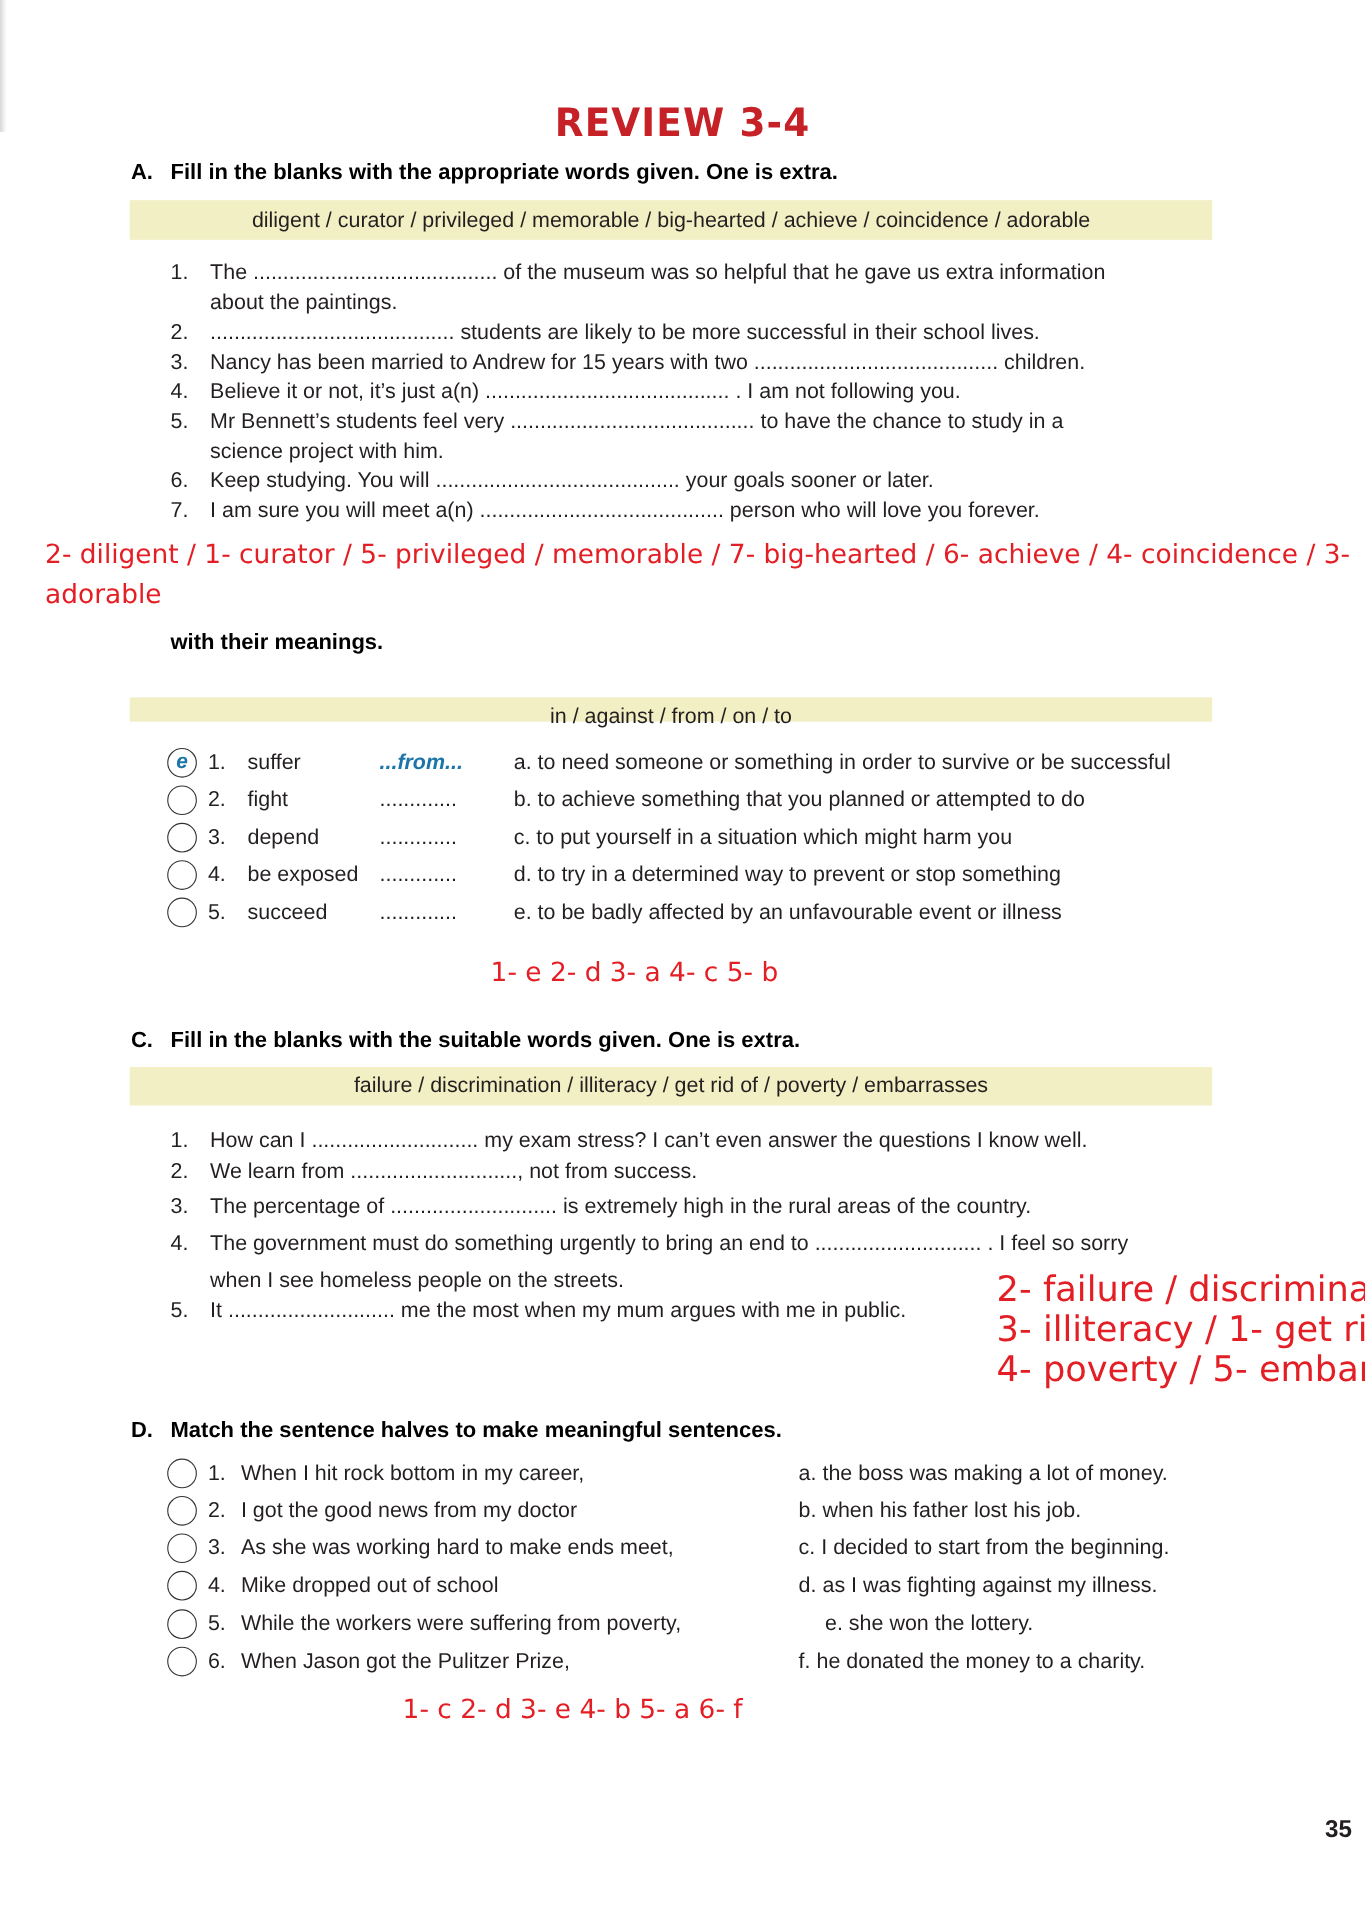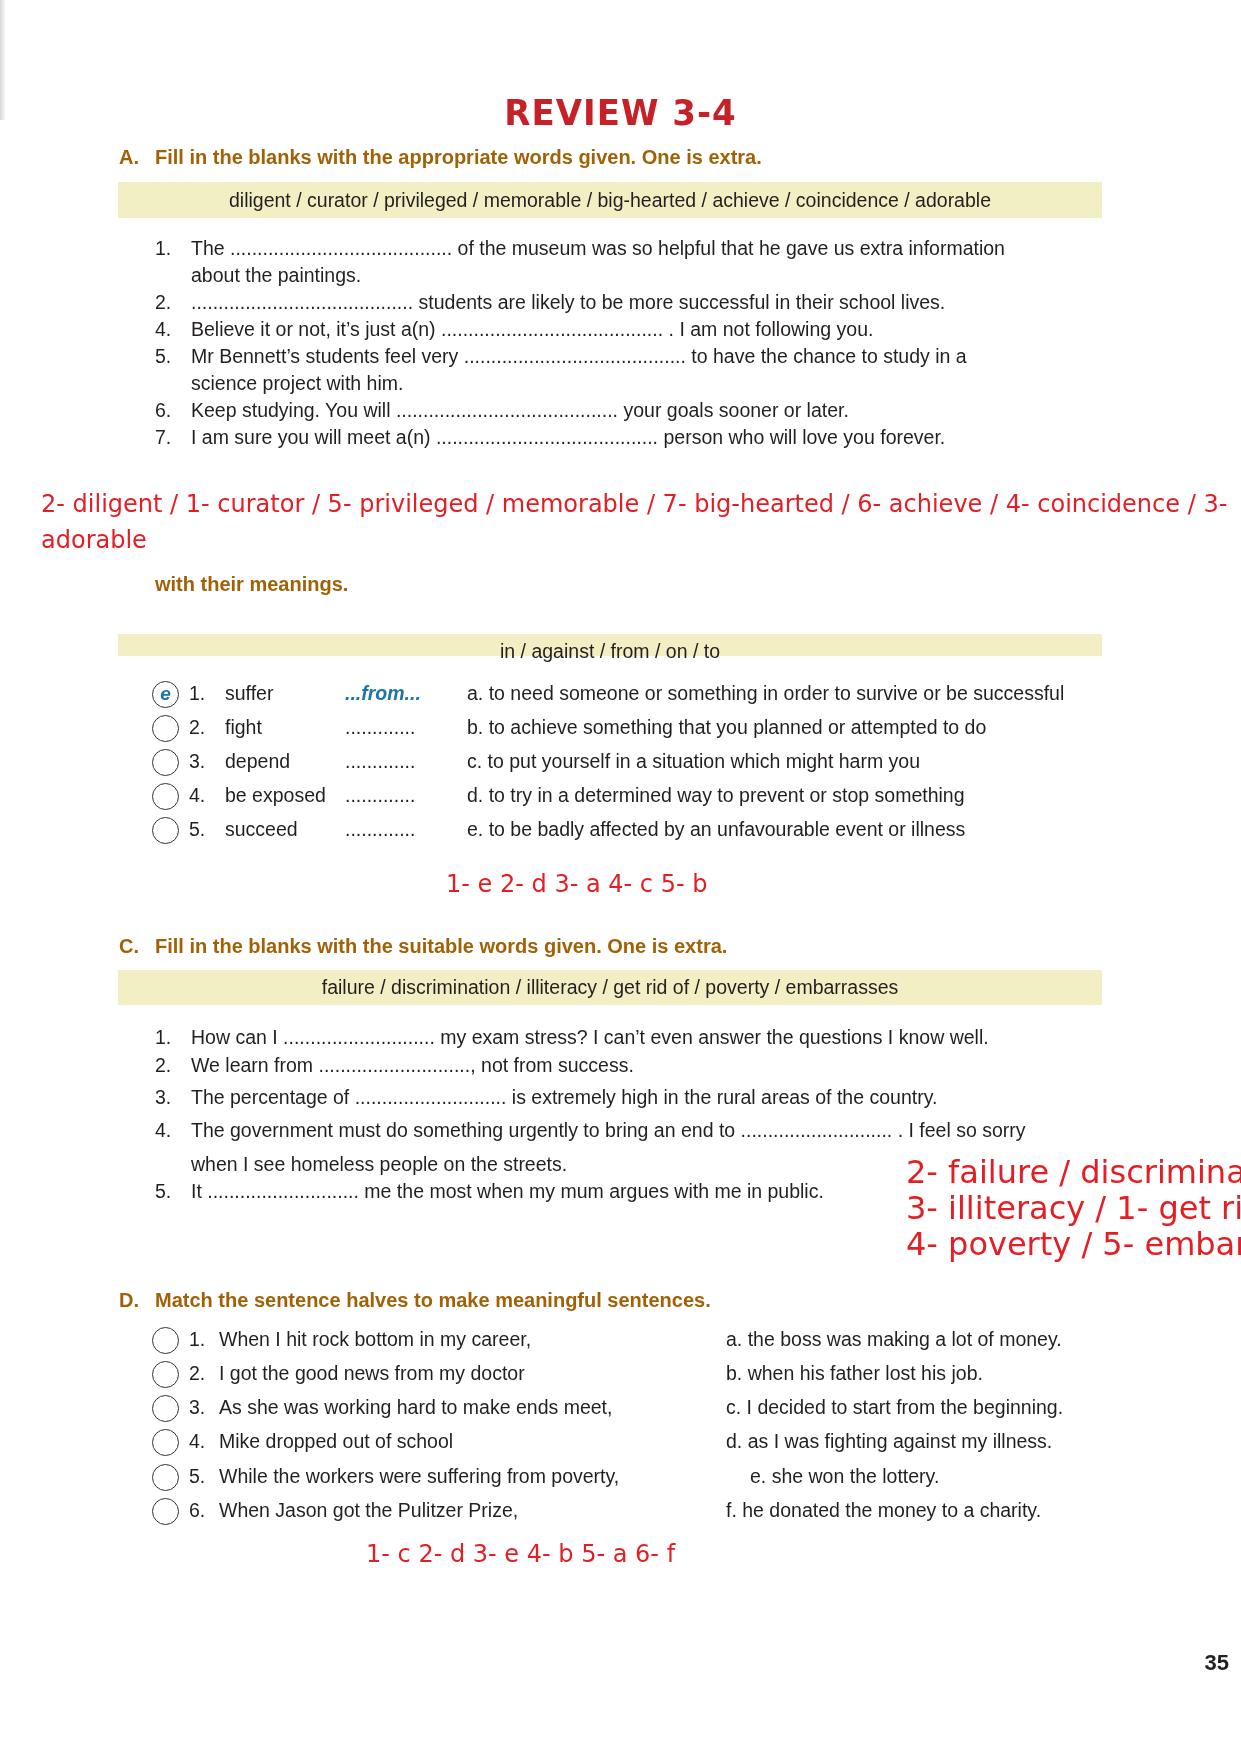--- a/index.html
+++ b/index.html
@@ -3,21 +3,21 @@
 <meta charset="utf-8">
 <style>
   html, body { margin:0; padding:0; background:#ffffff; }
   body { width:1241px; height:1754px; position:relative; overflow:hidden;
          font-family:"Liberation Sans", sans-serif; color:#231f20; }
   .shadow-edge { position:absolute; left:0; top:0; width:6px; height:120px;
          background:linear-gradient(to right,#d8d8d8,#ffffff); }
   .abs { position:absolute; }
   .title { left:0; width:1241px; top:92px; text-align:center; font-family:"DejaVu Sans", sans-serif;
            font-weight:bold; font-size:34px; color:#c62127; letter-spacing:1px; transform:scaleY(1.05); }
-  .heading { font-weight:bold; font-size:20px; color:#a16207; }
+  .heading { font-weight:bold; font-size:20px; color:#000000; }
   .heading .letter { display:inline-block; width:36px; }
   .wordbox { background:#f1efc3; text-align:center; font-size:19.5px; color:#231f20; }
   .item { font-size:19.5px; line-height:27px; white-space:nowrap; }
   .item .num { display:inline-block; width:36px; }
   .red { color:#e31e24; font-family:"DejaVu Sans", sans-serif; }
   .circle { display:inline-block; width:27px; height:27px; border:1.5px solid #333; border-radius:50%;
             box-sizing:border-box; text-align:center; font-size:19px; line-height:23px; vertical-align:middle;
             font-weight:bold; font-style:italic; color:#1b75a8; }
   .brow { position:absolute; left:152px; height:34px; font-size:19.5px; white-space:nowrap; }
   .brow > span { position:absolute; top:0; line-height:30px; }
@@ -33,20 +33,21 @@
 
 <div class="abs heading" style="left:119px; top:146px;">
   <span class="letter">A.</span><span>Fill in the blanks with the appropriate words given. One is extra.</span>
 </div>
 <div class="abs wordbox" style="left:118px; top:182px; width:984px; height:36px; line-height:36px;">diligent / curator / privileged / memorable / big-hearted / achieve / coincidence / adorable</div>
 
 <div class="abs" style="left:155px; top:235px;">
   <div class="item"><span class="num">1.</span><span>The ......................................... of the museum was so helpful that he gave us extra information</span></div>
   <div class="item" style="padding-left:36px;">about the paintings.</div>
   <div class="item"><span class="num">2.</span><span>......................................... students are likely to be more successful in their school lives.</span></div>
+  <div class="item"><span class="num">3.</span><span>Nancy has been married to Andrew for 15 years with two ......................................... children.</span></div>
   <div class="item"><span class="num">4.</span><span>Believe it or not, it’s just a(n) ......................................... . I am not following you.</span></div>
   <div class="item"><span class="num">5.</span><span>Mr Bennett’s students feel very ......................................... to have the chance to study in a</span></div>
   <div class="item" style="padding-left:36px;">science project with him.</div>
   <div class="item"><span class="num">6.</span><span>Keep studying. You will ......................................... your goals sooner or later.</span></div>
   <div class="item"><span class="num">7.</span><span>I am sure you will meet a(n) ......................................... person who will love you forever.</span></div>
 </div>
 
 <div class="abs red" style="left:41px; top:486px; font-size:24px; line-height:36px; white-space:nowrap;">
   <div>2- diligent / 1- curator / 5- privileged / memorable / 7- big-hearted / 6- achieve / 4- coincidence / 3-</div>
   <div>adorable</div>

